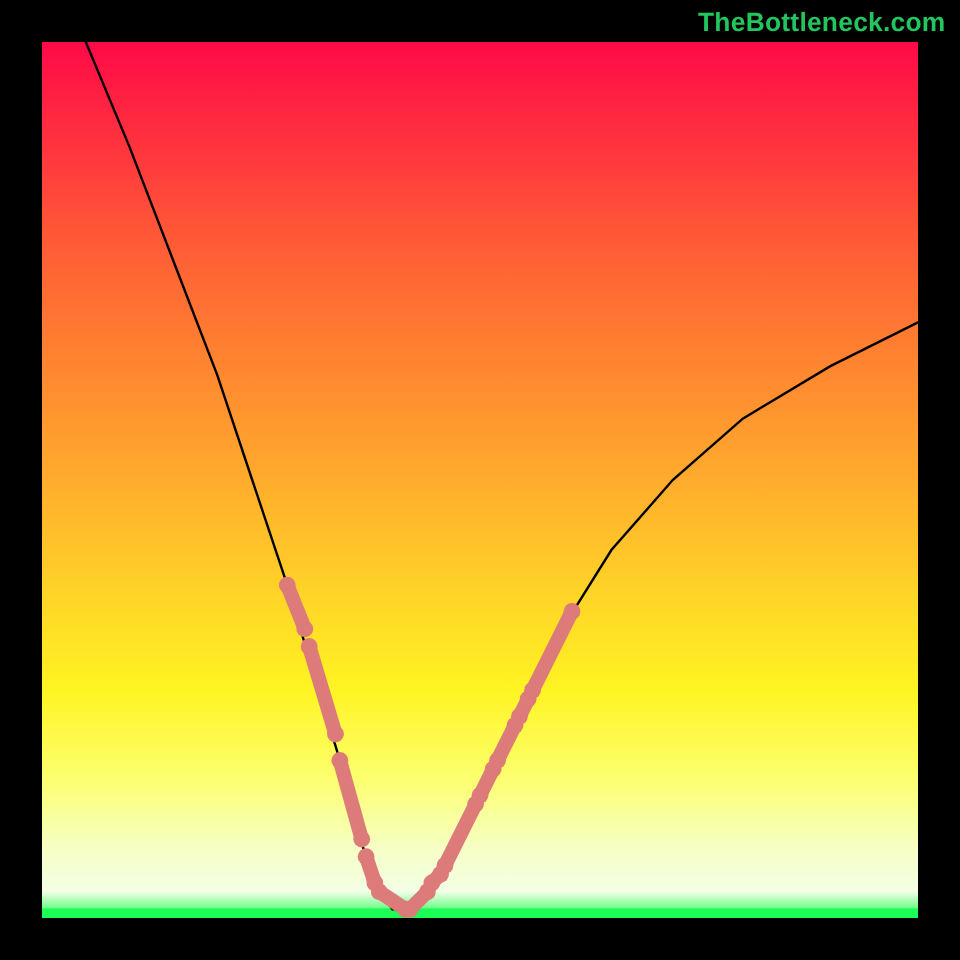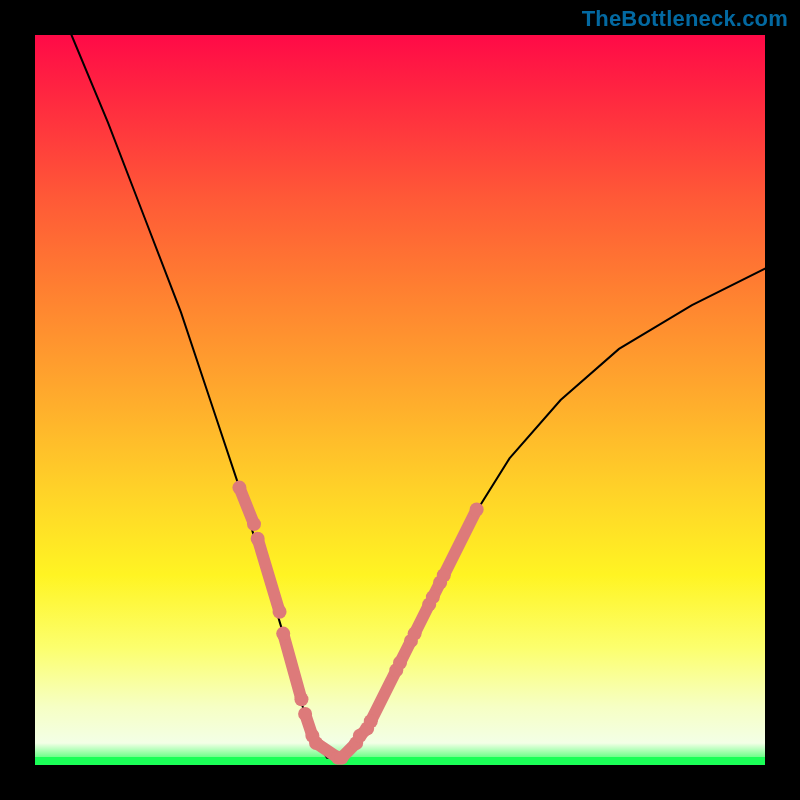--- a/index.html
+++ b/index.html
@@ -14,21 +14,21 @@
   .viewport {
     position: relative;
     width: 800px;
     height: 800px;
     background: #000;
   }
   .watermark {
     position: absolute;
     top: 6px;
     right: 12px;
-    color: #0369a1;
+    color: #22c55e;
     font-size: 22px;
     font-weight: 600;
     letter-spacing: 0.2px;
     z-index: 20;
   }
   .plot-area {
     position: absolute;
     left: 35px;
     top: 35px;
     width: 730px;

